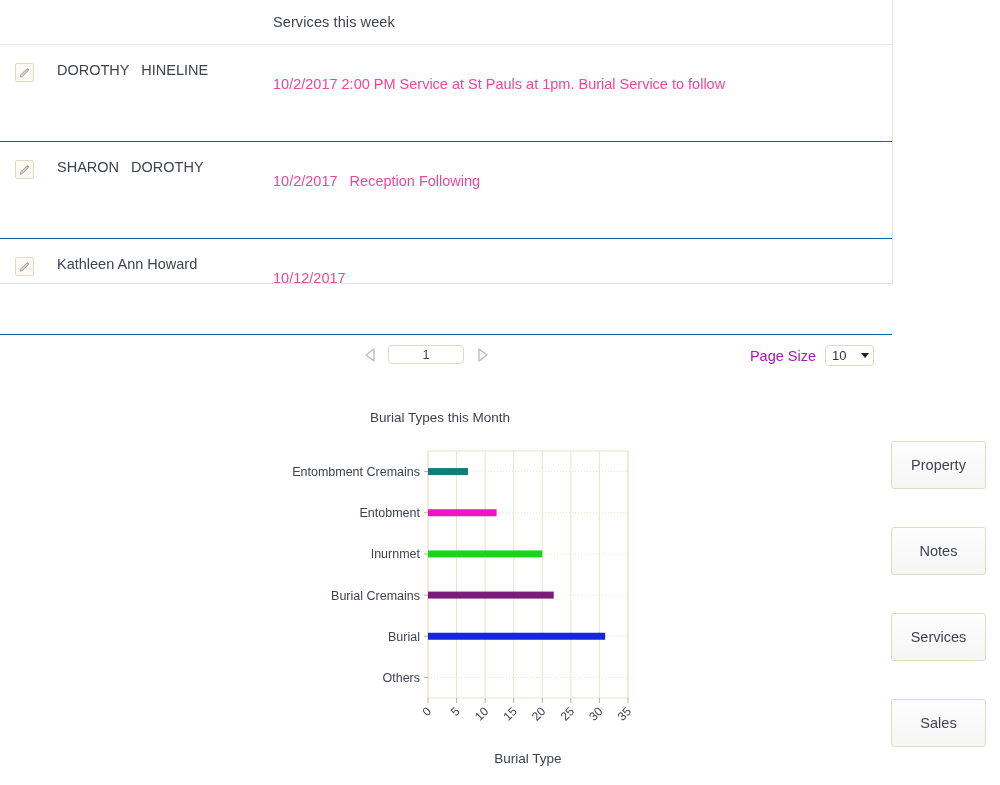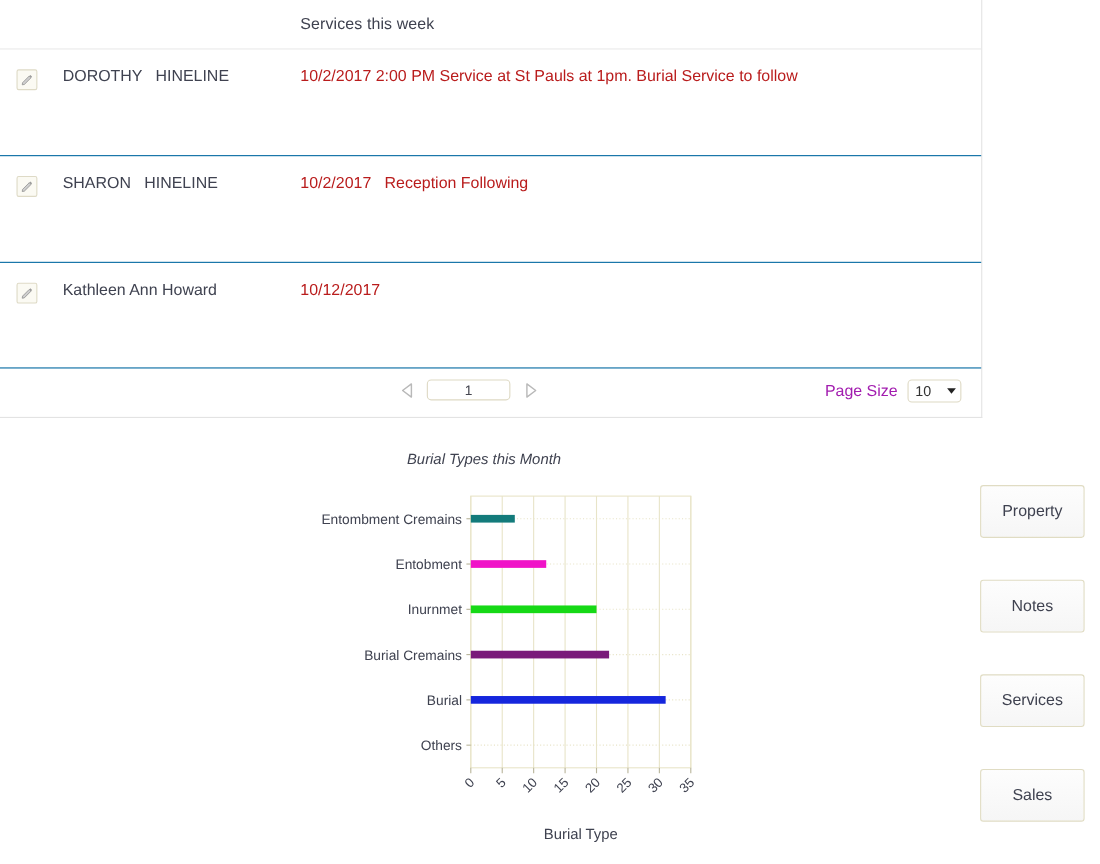--- a/index.html
+++ b/index.html
@@ -15,21 +15,21 @@
     color: #3a3a4a;
     overflow: hidden;
   }
 
   
   .services-panel {
     position: absolute;
     left: 0;
     top: 0;
     width: 893px;
-    height: 380px;
+    height: 284px;
     box-sizing: border-box;
     border-right: 1px solid #e3e3e3;
     border-bottom: 1px solid #e3e3e3;
     background: #fff;
   }
   .grid-header {
     height: 44px;
     position: relative;
     border-bottom: 1px solid #e9e9e9;
   }
@@ -67,23 +67,23 @@
     position: absolute;
     left: 57px;
     top: 17px;
     font-size: 14.5px;
     color: #3f4250;
     white-space: pre;
   }
   .cell-desc {
     position: absolute;
     left: 273px;
-    top: 17px;
-    font-size: 14.5px;
-    color: #b91c1c;
+    top: 31px;
+    font-size: 14.5px;
+    color: #ec4899;
     white-space: pre;
   }
 
   
   .pager {
     position: relative;
     height: 44px;
   }
   .pager-center {
     position: absolute;
@@ -157,21 +157,20 @@
     width: 880px;
     height: 393px;
   }
   .chart-title {
     position: absolute;
     left: 0; right: 0;
     top: 18px;
     text-align: center;
     font-size: 13.5px;
     color: #3f4250;
-    font-style: italic;
   }
   .chart-title-inner { display: inline-block; }
 
   .plot-svg { position: absolute; left: 0; top: 0; }
 
   
   .side-buttons {
     position: absolute;
     left: 891px;
     top: 441px;
@@ -214,21 +213,21 @@
     <div class="cell-desc">10/2/2017 2:00 PM Service at St Pauls at 1pm. Burial Service to follow</div>
   </div>
 
   <div class="grid-row r2">
     <div class="edit-icon">
       <svg width="13" height="13" viewBox="0 0 13 13">
         <path d="M2.5 9.2 L8.6 3.1 L10.2 4.7 L4.1 10.8 L2.2 11.1 Z" fill="#cfcfcf" stroke="#8e8e8e" stroke-width="0.7"></path>
         <path d="M8.6 3.1 L9.6 2.1 L11.2 3.7 L10.2 4.7 Z" fill="#9a9a9a"></path>
       </svg>
     </div>
-    <div class="cell-name">SHARON   HINELINE</div>
+    <div class="cell-name">SHARON   DOROTHY</div>
     <div class="cell-desc">10/2/2017   Reception Following</div>
   </div>
 
   <div class="grid-row r3">
     <div class="edit-icon">
       <svg width="13" height="13" viewBox="0 0 13 13">
         <path d="M2.5 9.2 L8.6 3.1 L10.2 4.7 L4.1 10.8 L2.2 11.1 Z" fill="#cfcfcf" stroke="#8e8e8e" stroke-width="0.7"></path>
         <path d="M8.6 3.1 L9.6 2.1 L11.2 3.7 L10.2 4.7 Z" fill="#9a9a9a"></path>
       </svg>
     </div>

